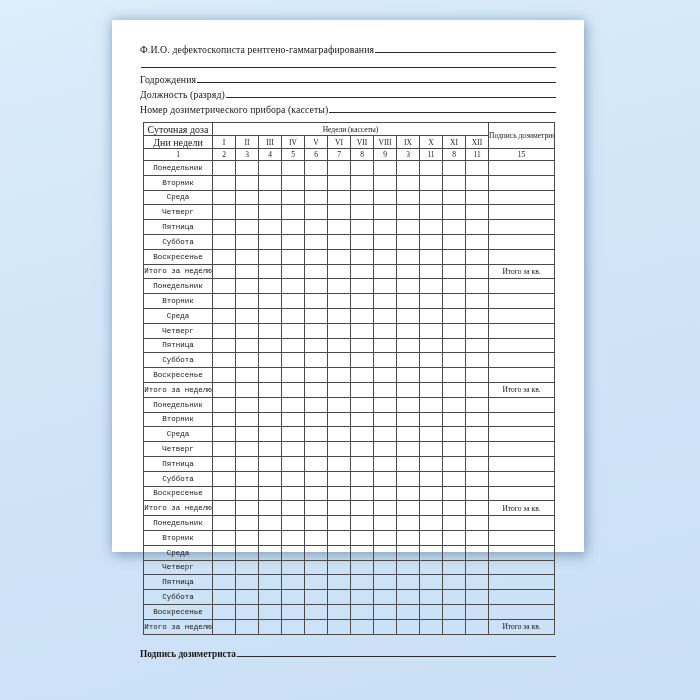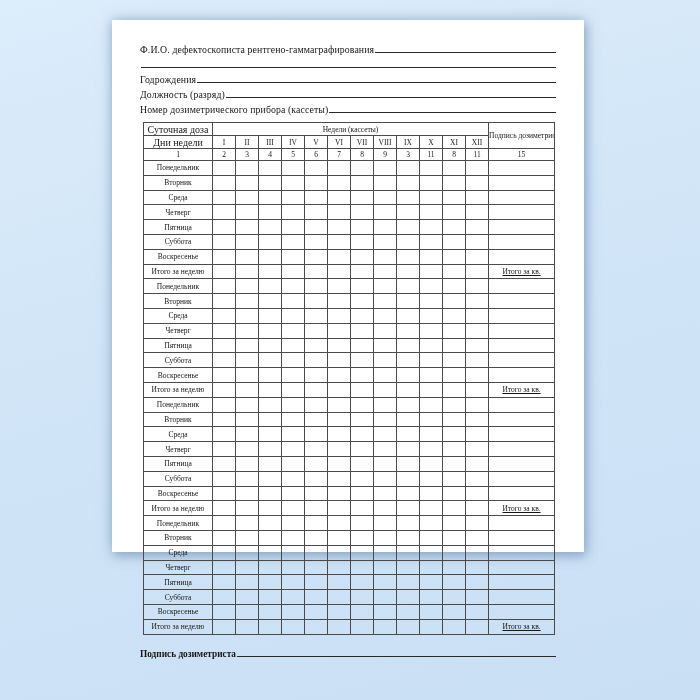--- a/index.html
+++ b/index.html
@@ -26,23 +26,23 @@
     border:1.5px solid #303030;
   }
   table.dose td {
     border:1px solid #4a4a4a; padding:0; overflow:hidden;
     font-size:7.5px; color:#161616; text-align:center; vertical-align:middle;
     white-space:nowrap;
   }
   thead td { height:13px; }
   tr.num-row td { height:12px; }
   tbody td { height:14.8px; }
-  td.label-cell { text-align:left; padding-left:3px; font-size:7.8px; }
+  td.label-cell { text-align:left; padding-left:3px; font-size:7.8px;font-family:Liberation Mono, monospace; }
   td.sig-head { font-size:7.2px; line-height:1.3; white-space:normal; }
-  td.quarter-total { text-align:left; padding-left:3px; font-size:7.4px;text-decoration:underline; }
+  td.quarter-total { text-align:left; padding-left:3px; font-size:7.4px; }
   .footer {
     display:flex; align-items:flex-end; height:15px; margin-top:9px;
     font-size:9.3px; font-weight:bold; color:#161616; white-space:nowrap;
   }
   .footer .fill { flex:1; border-bottom:1px solid #2a2a2a; margin:0 0 2px 1px; }
 </style>
 </head>
 <body>
 
 <div class="sheet">

